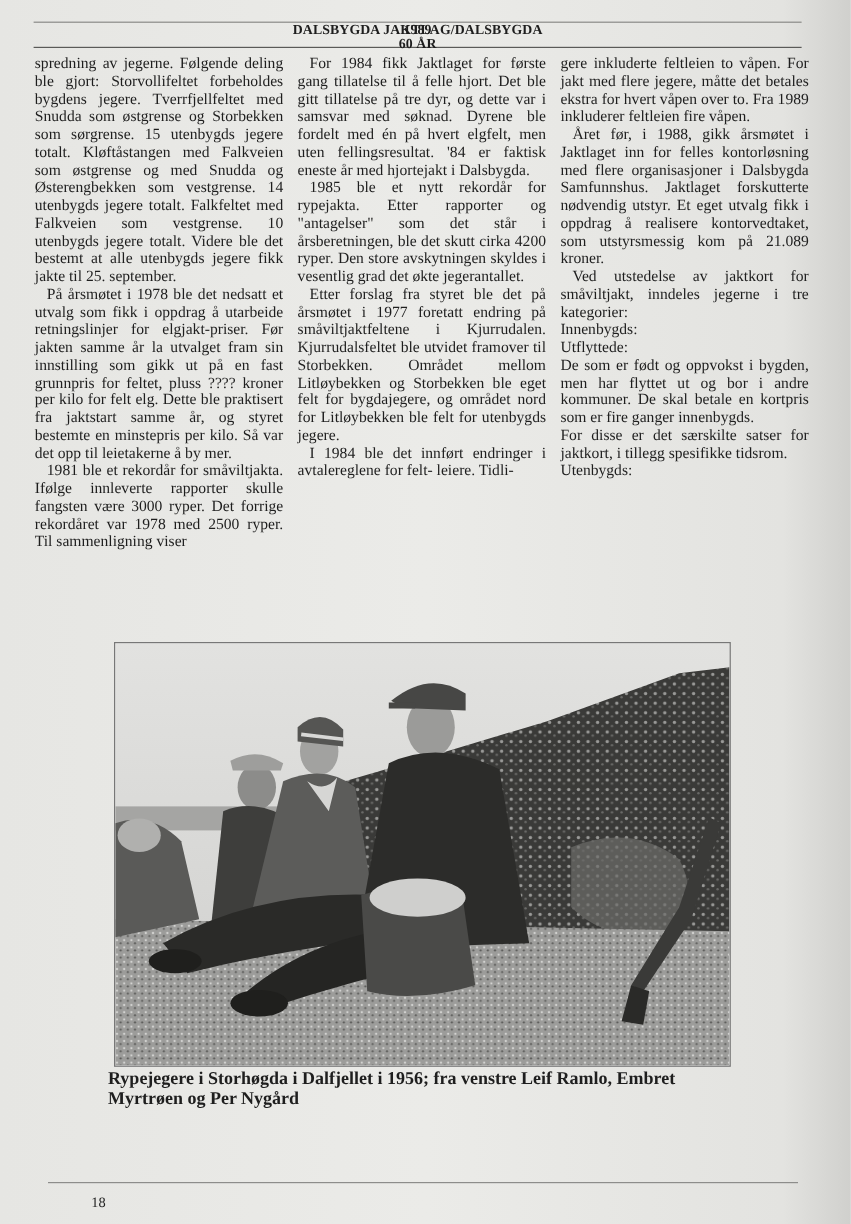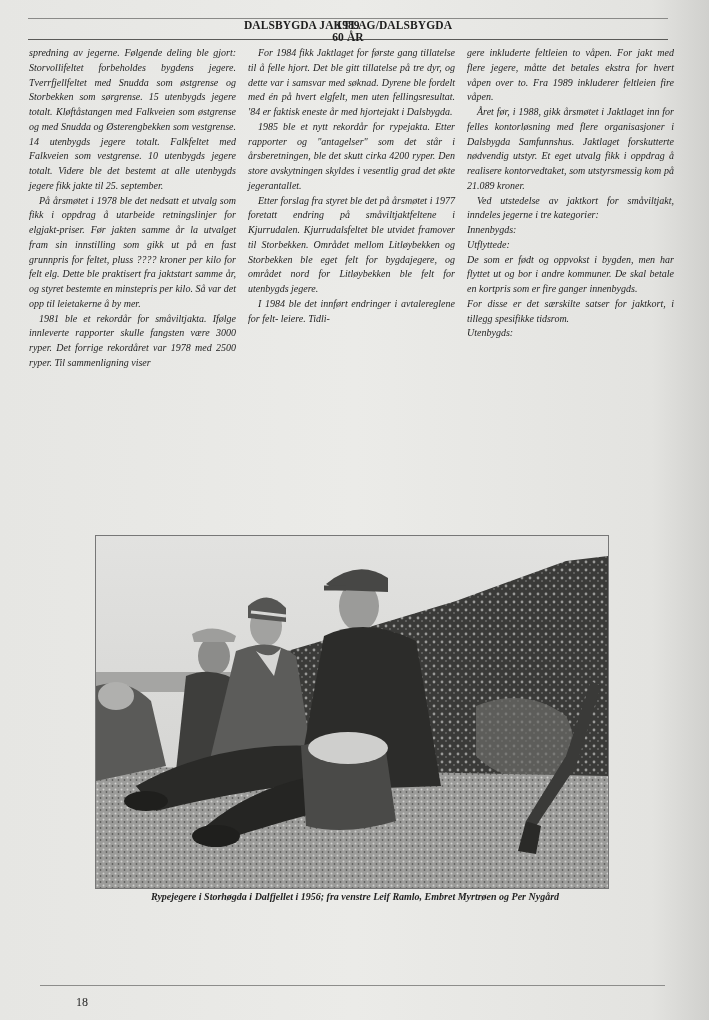--- a/index.html
+++ b/index.html
@@ -45,25 +45,24 @@
     .columns {
       position: absolute;
       top: 46px;
       left: 29px;
       width: 645px;
       display: flex;
       justify-content: space-between;
     }
     .col {
       width: 207px;
-      font-size: 10px;
+      font-size: 13px;
       line-height: 14.75px;
       text-align: justify;
       hyphens: manual;
-      font-style: italic;
     }
     .col p {
       margin: 0;
       text-indent: 0;
     }
     .col p.indent {
       text-indent: 10px;
     }
     .photo {
       position: absolute;
@@ -76,24 +75,22 @@
       background: #d8d8d6;
     }
     .photo svg {
       display: block;
     }
     .caption {
       position: absolute;
       left: 90px;
       top: 891px;
       width: 530px;
-      text-align: center;
-      font-style: italic;
       font-weight: bold;
-      font-size: 10px;
+      font-size: 15px;
     }
     .footer-rule {
       position: absolute;
       left: 40px;
       top: 985px;
       width: 625px;
       height: 1px;
       background: #8d8d8b;
     }
     .page-number {

